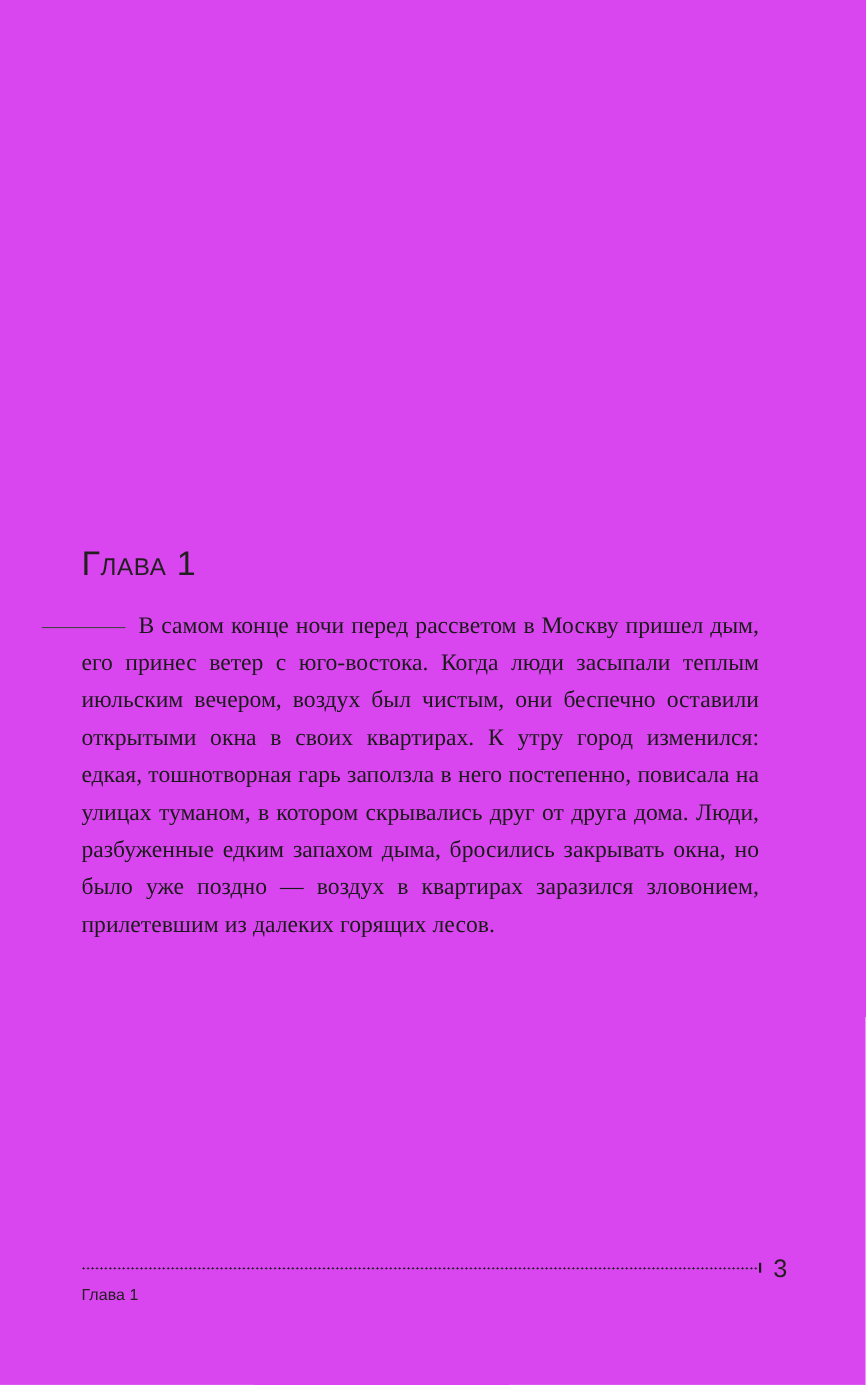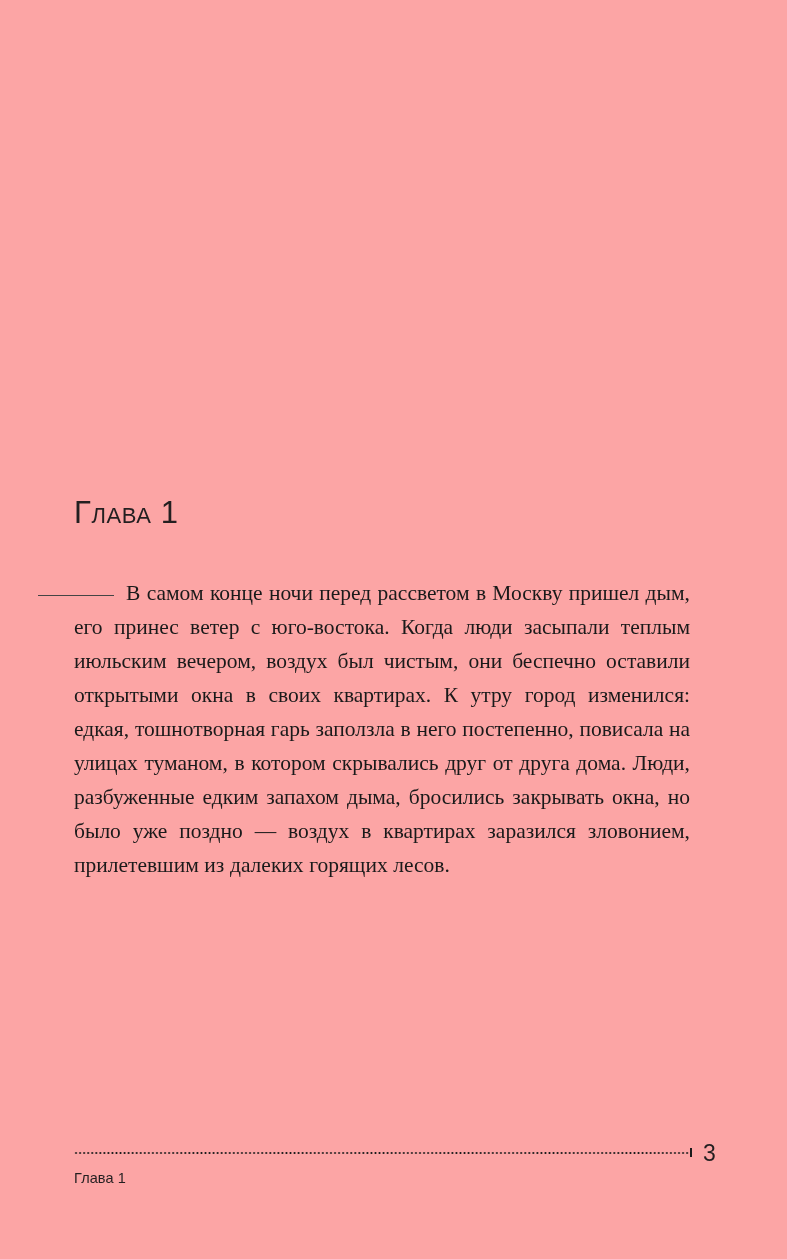--- a/index.html
+++ b/index.html
@@ -9,21 +9,21 @@
     background: #ffffff;
   }
   body {
     font-family: "Liberation Serif", "DejaVu Serif", serif;
     -webkit-font-smoothing: antialiased;
   }
   .page {
     position: relative;
     width: 787px;
     height: 1259px;
-    background: #fca5a5;
+    background: #d946ef;
     overflow: hidden;
     box-sizing: border-box;
   }
 
   
   .chapter-heading {
     position: absolute;
     left: 74px;
     top: 474px;
     font-family: "Liberation Sans", "DejaVu Sans", sans-serif;
@@ -33,21 +33,21 @@
     color: #231f20;
     font-weight: 400;
     font-variant: small-caps;
     white-space: nowrap;
   }
 
   
   .text-block {
     position: absolute;
     left: 74px;
-    top: 576px;
+    top: 551px;
     width: 616px;
     color: #1a1a1a;
   }
   .body-paragraph {
     margin: 0;
     font-size: 21.5px;
     line-height: 34px;
     text-align: justify;
     text-justify: inter-word;
     text-indent: 52px;

